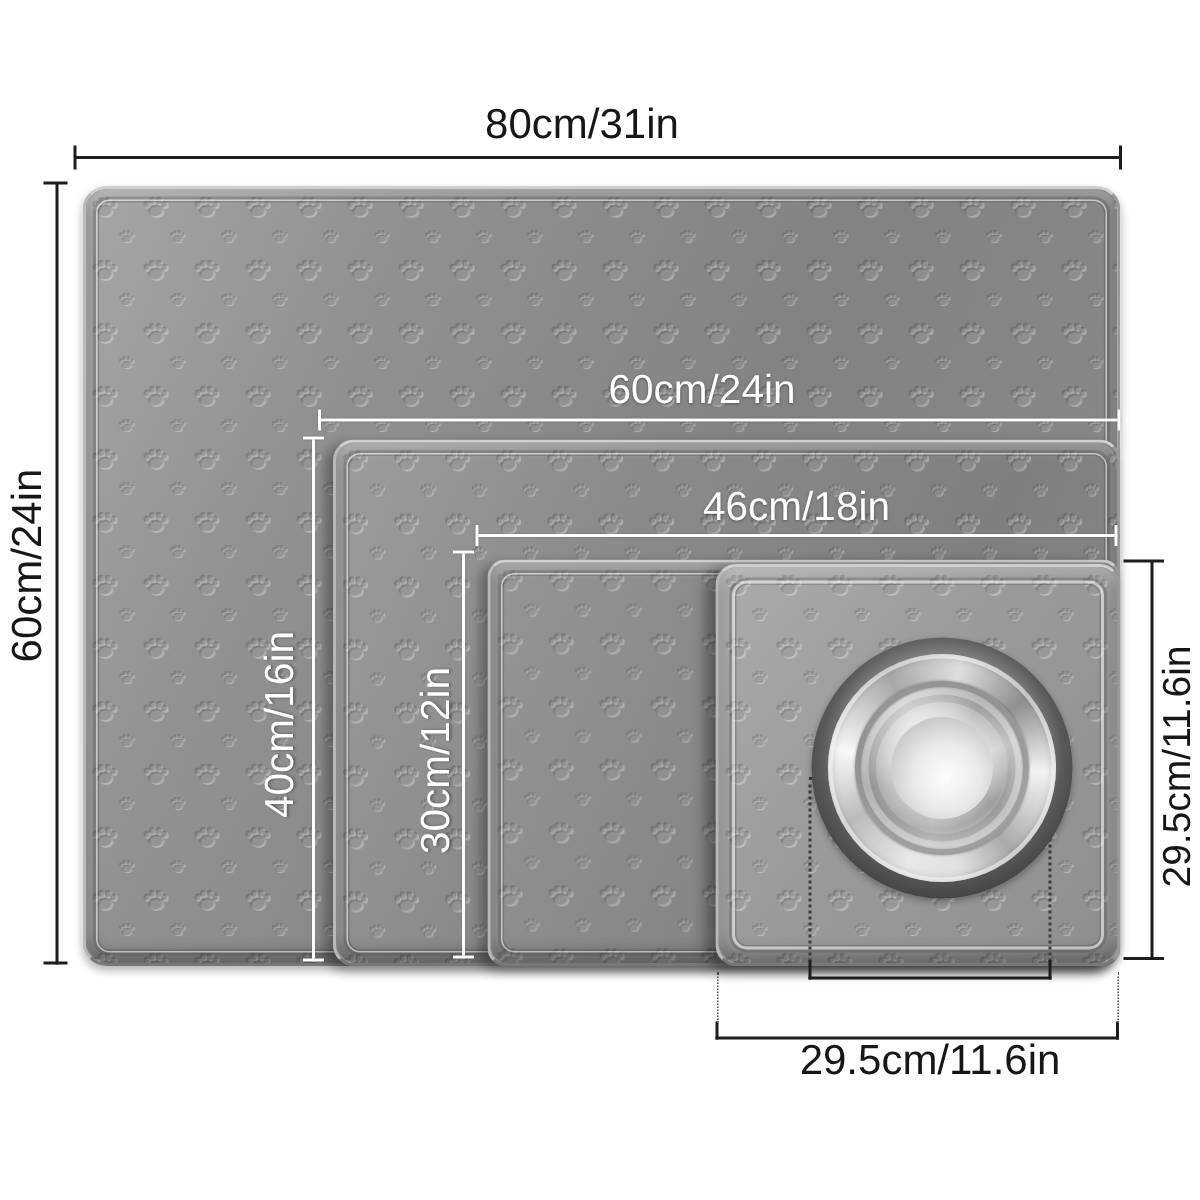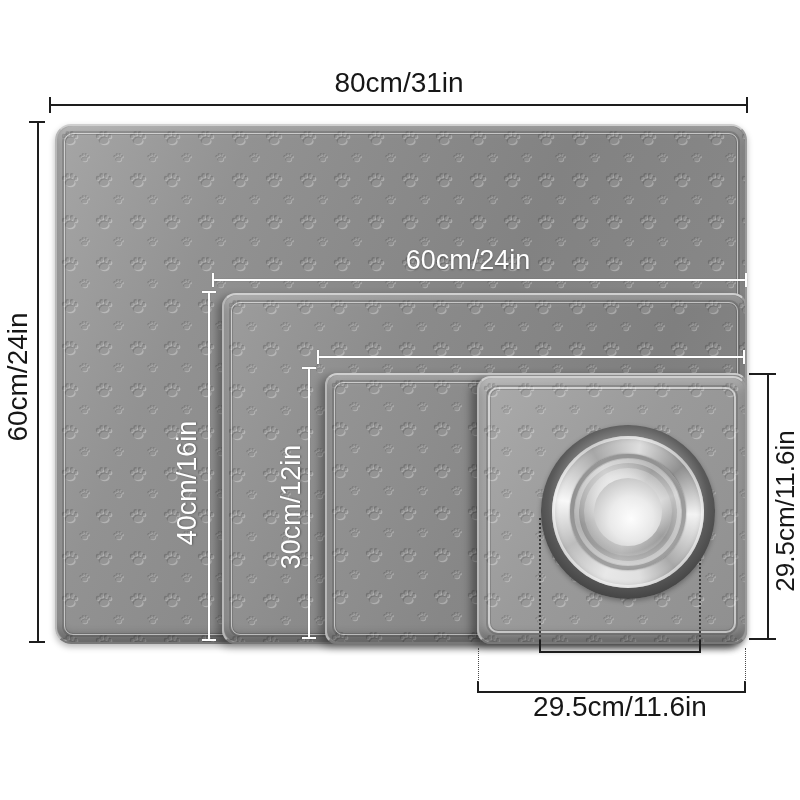--- a/index.html
+++ b/index.html
@@ -112,35 +112,36 @@
 
   <div class="dotted-v" style="left:539px;top:518px;height:123px;"></div>
   <div class="dotted-v" style="left:699px;top:518px;height:123px;"></div>
 
   <div class="circle bowl-recess"></div>
   <div class="circle bowl-rim"></div>
   <div class="circle bowl-wall"></div>
   <div class="circle bowl-swirl"></div>
   <div class="circle bowl-center"></div>
 
-  <div class="lbl dark" style="left:399px;top:83px;">80cm/31in</div>
+  <div class="lbl dark" style="left:388px;top:83px;">80cm/31in</div>
   <div class="dline" style="left:50px;top:104px;width:698px;height:2px;"></div>
   <div class="dline" style="left:49px;top:97px;width:2px;height:16px;"></div>
   <div class="dline" style="left:746px;top:97px;width:2px;height:16px;"></div>
 
   <div class="lbl dark rot" style="left:18px;top:377px;">60cm/24in</div>
   <div class="dline" style="left:37px;top:122px;width:2px;height:521px;"></div>
   <div class="dline" style="left:29px;top:121px;width:16px;height:2px;"></div>
   <div class="dline" style="left:29px;top:641px;width:16px;height:2px;"></div>
 
   <div class="lbl white" style="left:468px;top:260px;">60cm/24in</div>
   <div class="wline" style="left:213px;top:279px;width:534px;height:2px;"></div>
   <div class="wline" style="left:212px;top:273px;width:2px;height:14px;"></div>
   <div class="wline" style="left:745px;top:273px;width:2px;height:14px;"></div>
 
+  <div class="lbl white" style="left:531px;top:338px;">46cm/18in</div>
   <div class="wline" style="left:318px;top:356px;width:427px;height:2px;"></div>
   <div class="wline" style="left:317px;top:350px;width:2px;height:14px;"></div>
   <div class="wline" style="left:743px;top:350px;width:2px;height:14px;"></div>
 
   <div class="lbl white rot" style="left:187px;top:483px;">40cm/16in</div>
   <div class="wline" style="left:208px;top:292px;width:2px;height:349px;"></div>
   <div class="wline" style="left:202px;top:291px;width:14px;height:2px;"></div>
   <div class="wline" style="left:202px;top:639px;width:14px;height:2px;"></div>
 
   <div class="lbl white rot" style="left:291px;top:507px;">30cm/12in</div>

